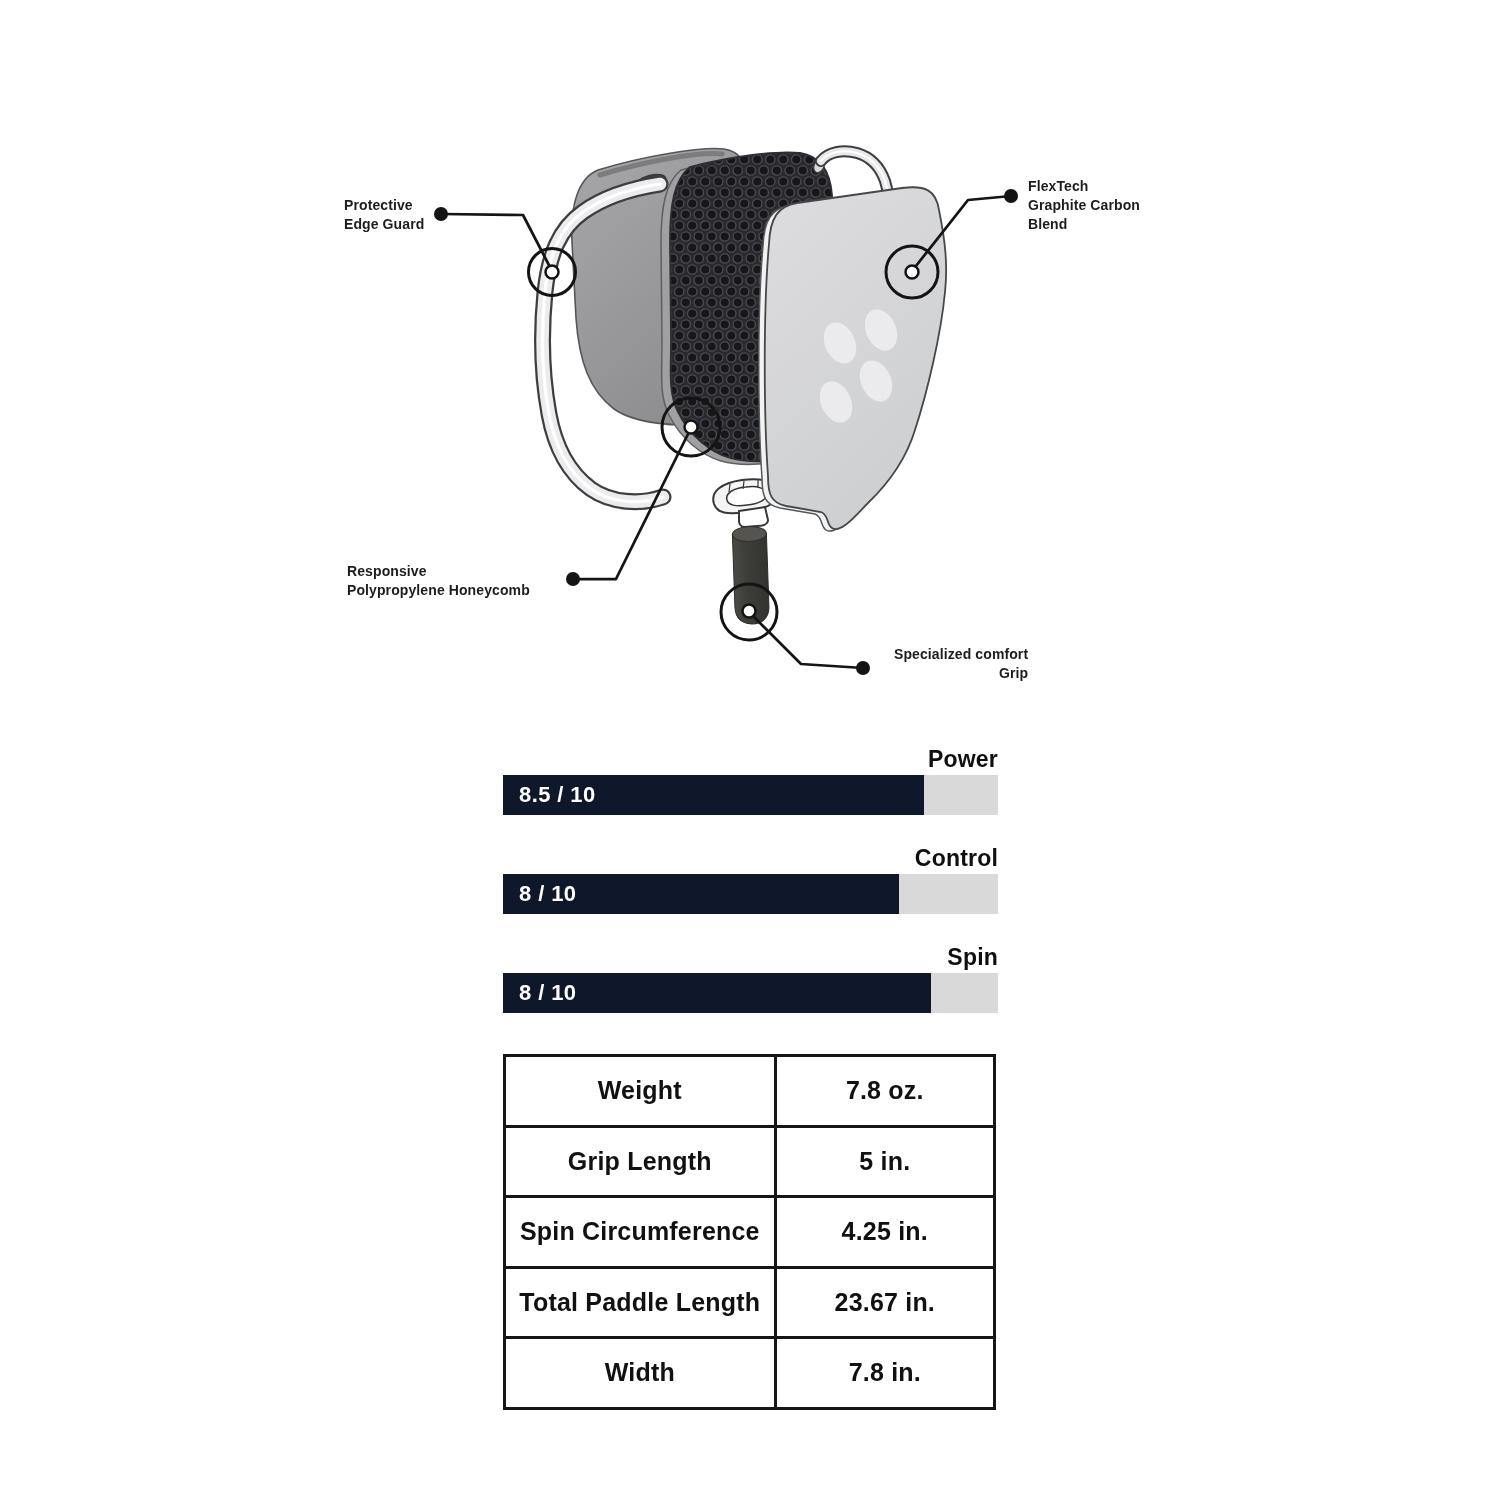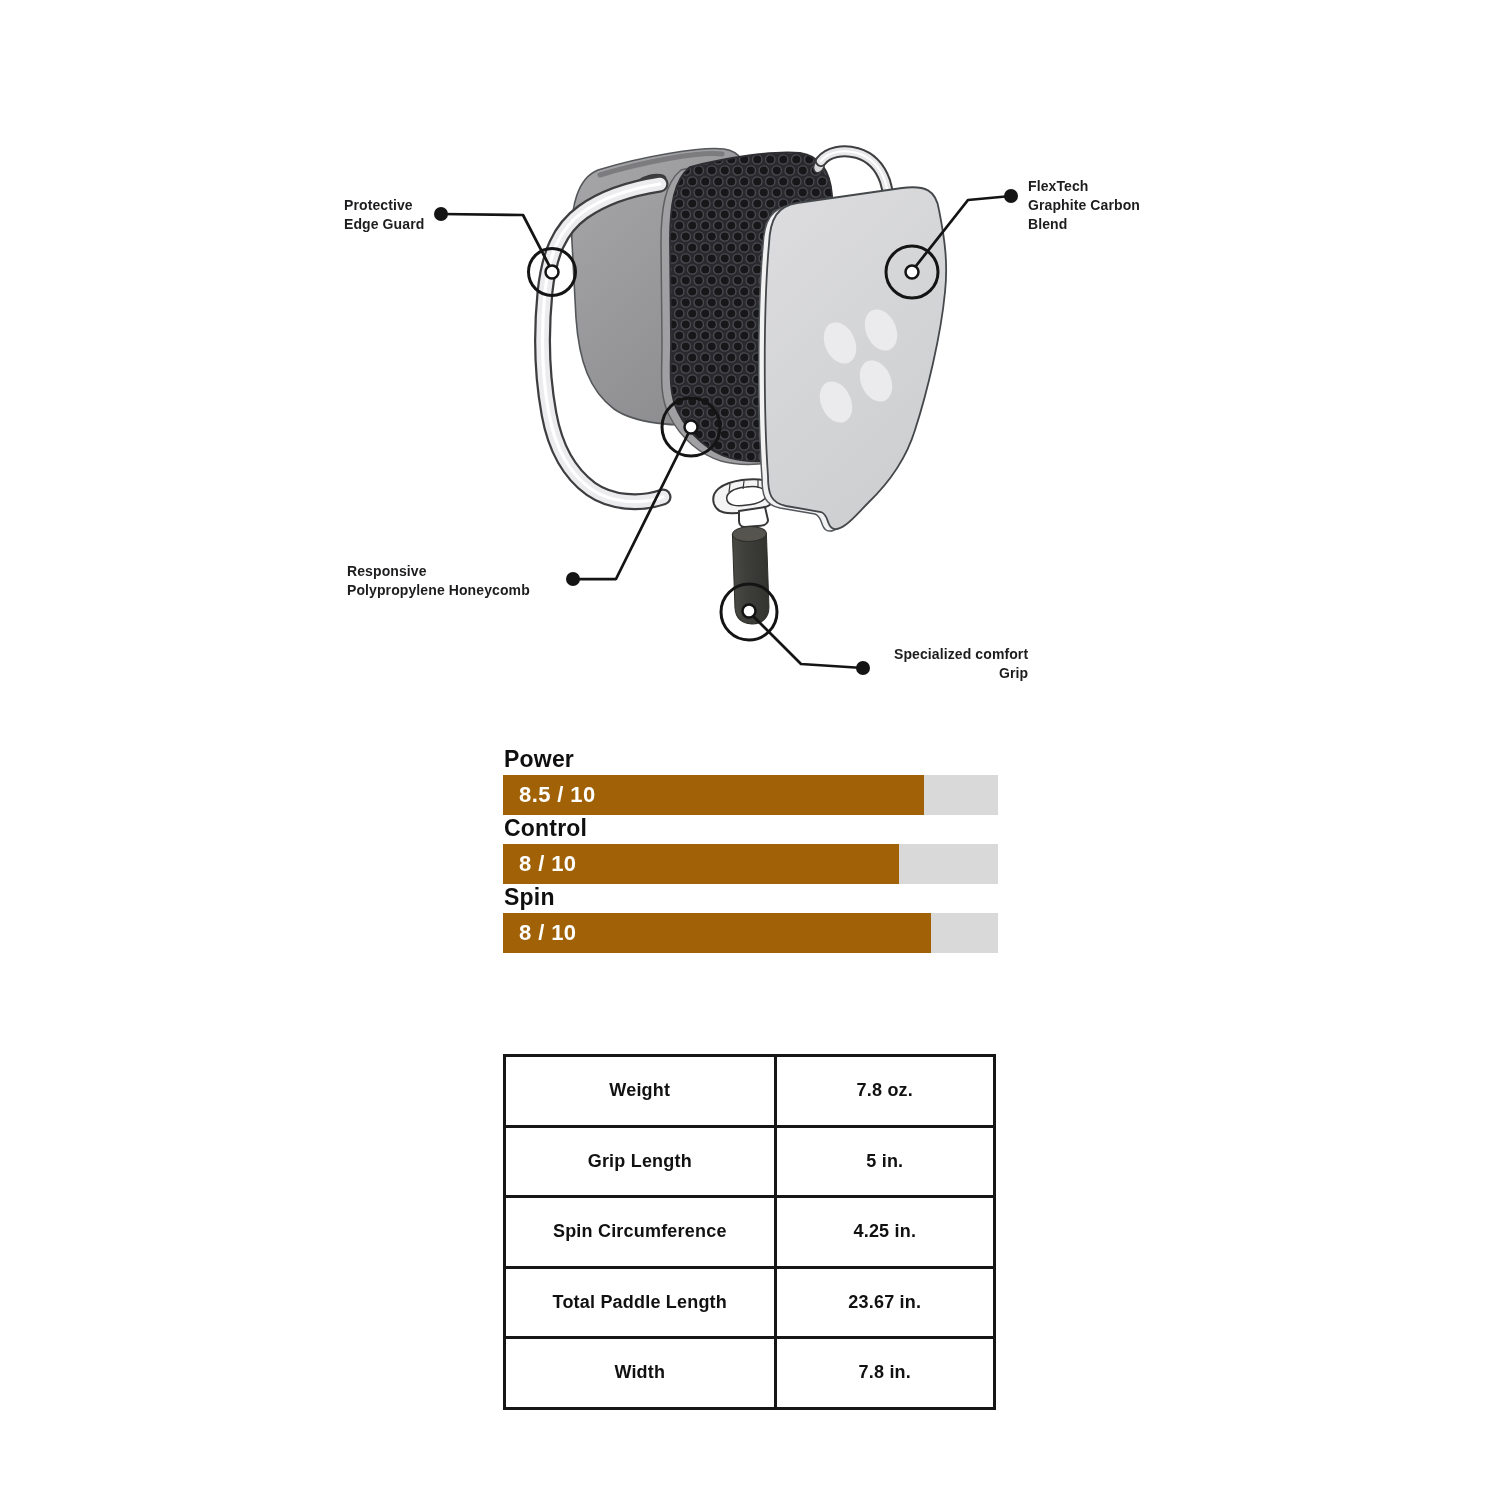--- a/index.html
+++ b/index.html
@@ -6,31 +6,31 @@
   .page{position:relative;width:1500px;height:1500px;background:#ffffff;overflow:hidden;
         font-family:"Liberation Sans",sans-serif;color:#1d1d1f;}
   svg{position:absolute;left:0;top:0;pointer-events:none;}
 
   
   .callout-label{position:absolute;font-weight:700;font-size:14px;line-height:19px;
                  color:#1d1d1f;letter-spacing:.1px;white-space:nowrap;}
 
   
   .ratings{position:absolute;left:503px;top:746px;width:495px;}
-  .rating{margin-bottom:0;}
+  .rating{margin-bottom:30px;text-align:right;}
   .rating-label{font-size:23px;font-weight:700;color:#0f0f0f;line-height:26px;margin:0 0 3px 1px;letter-spacing:.2px;}
   .rating-bar{width:495px;height:40px;background:#d9d9da;}
-  .rating-fill{height:100%;background:#a16207;display:flex;align-items:center;}
+  .rating-fill{height:100%;background:#0f172a;display:flex;align-items:center;}
   .rating-value{color:#ffffff;font-size:22px;font-weight:700;padding-left:16px;letter-spacing:.4px;white-space:nowrap;}
 
   
   .spec-table{position:absolute;left:503px;top:1054px;width:493px;border-collapse:collapse;
               table-layout:fixed;}
   .spec-table td{border:3px solid #161616;height:65.5px;text-align:center;vertical-align:middle;
-                 font-size:18px;font-weight:700;color:#111;letter-spacing:.2px;}
+                 font-size:25px;font-weight:700;color:#111;letter-spacing:.2px;}
   .spec-table td.col-label{width:54.2%;}
 </style>
 </head>
 <body>
 
 <div class="page">
 
   <svg width="1500" height="740" viewBox="0 0 1500 740">
     <defs>
       <linearGradient id="gradPlate" x1="0" y1="0" x2="0.6" y2="1">

